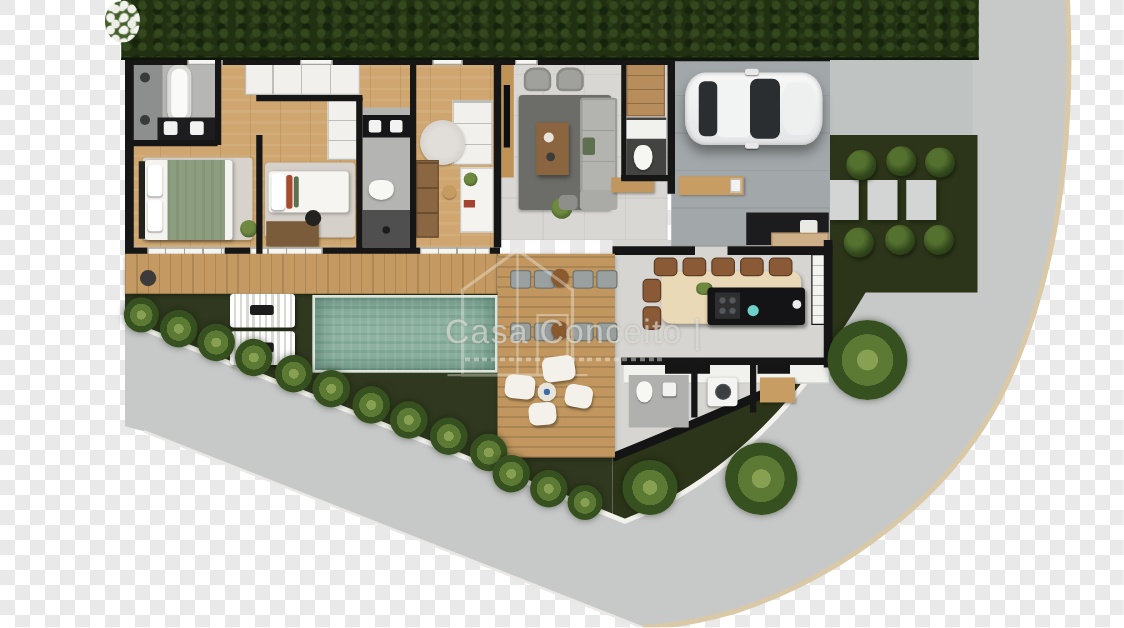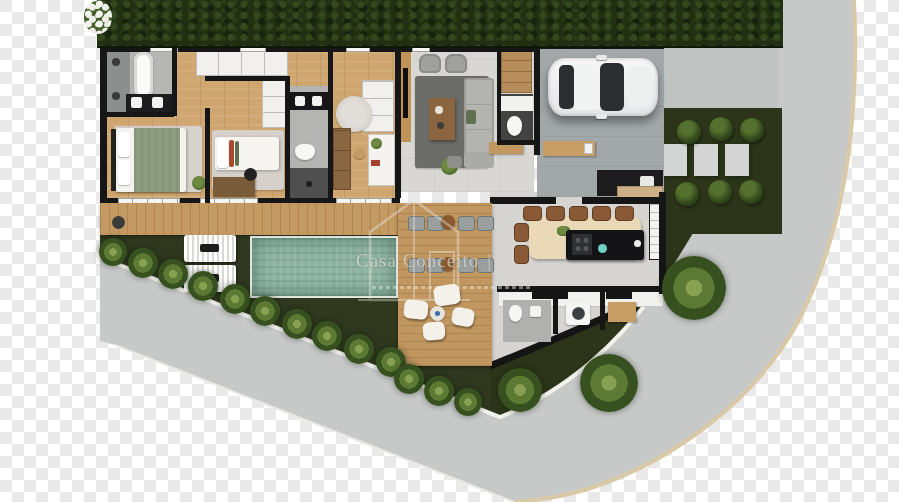--- a/index.html
+++ b/index.html
@@ -30,21 +30,21 @@
   .bush{position:absolute;width:24px;height:24px;border-radius:50%;
      background:radial-gradient(circle at 40% 35%,#55712f 0 30%,#33491c 60%,#1e2e0f 100%);box-shadow:1px 2px 3px rgba(0,0,0,.4);}
   .plantpot{position:absolute;border-radius:50%;
      background:radial-gradient(circle at 45% 40%,#6f8a40 0 40%,#3c5522 90%);}
   .lounger{position:absolute;width:52px;height:27px;border-radius:3px;
      background:repeating-linear-gradient(90deg,#ffffff 0 3px,#d9d9d3 3px 5px);box-shadow:1px 2px 3px rgba(0,0,0,.4);}
   .lounger .bar{position:absolute;left:16px;top:9px;width:19px;height:8px;background:#1c1c1c;border-radius:2px;}
   .cushion{position:absolute;background:#f3f1ea;border-radius:6px;box-shadow:1px 2px 2px rgba(0,0,0,.35);}
   .paver{position:absolute;width:24px;height:32px;background:#d3d5d4;box-shadow:2px 2px 3px rgba(20,30,10,.55);}
   .watermark-text{position:absolute;left:356px;top:250px;width:200px;color:rgba(236,236,230,.6);
-     font-size:19px;font-weight:400;letter-spacing:1px;text-shadow:0 0 2px rgba(90,90,85,.35);white-space:nowrap;font-family:Liberation Serif, serif;}
+     font-size:27px;font-weight:400;letter-spacing:1px;text-shadow:0 0 2px rgba(90,90,85,.35);white-space:nowrap;}
   .wm-sep{margin-left:8px;font-weight:300;}
   .wm-tag{position:absolute;left:372px;top:286px;width:158px;height:3px;opacity:.45;
      background:repeating-linear-gradient(90deg,#f0efe9 0 4px,transparent 4px 7px);}
 </style>
 </head>
 <body>
 
 <div id="canvas">
 
   <svg class="abs" width="899" height="502" viewBox="0 0 899 502" style="left:0;top:0">

